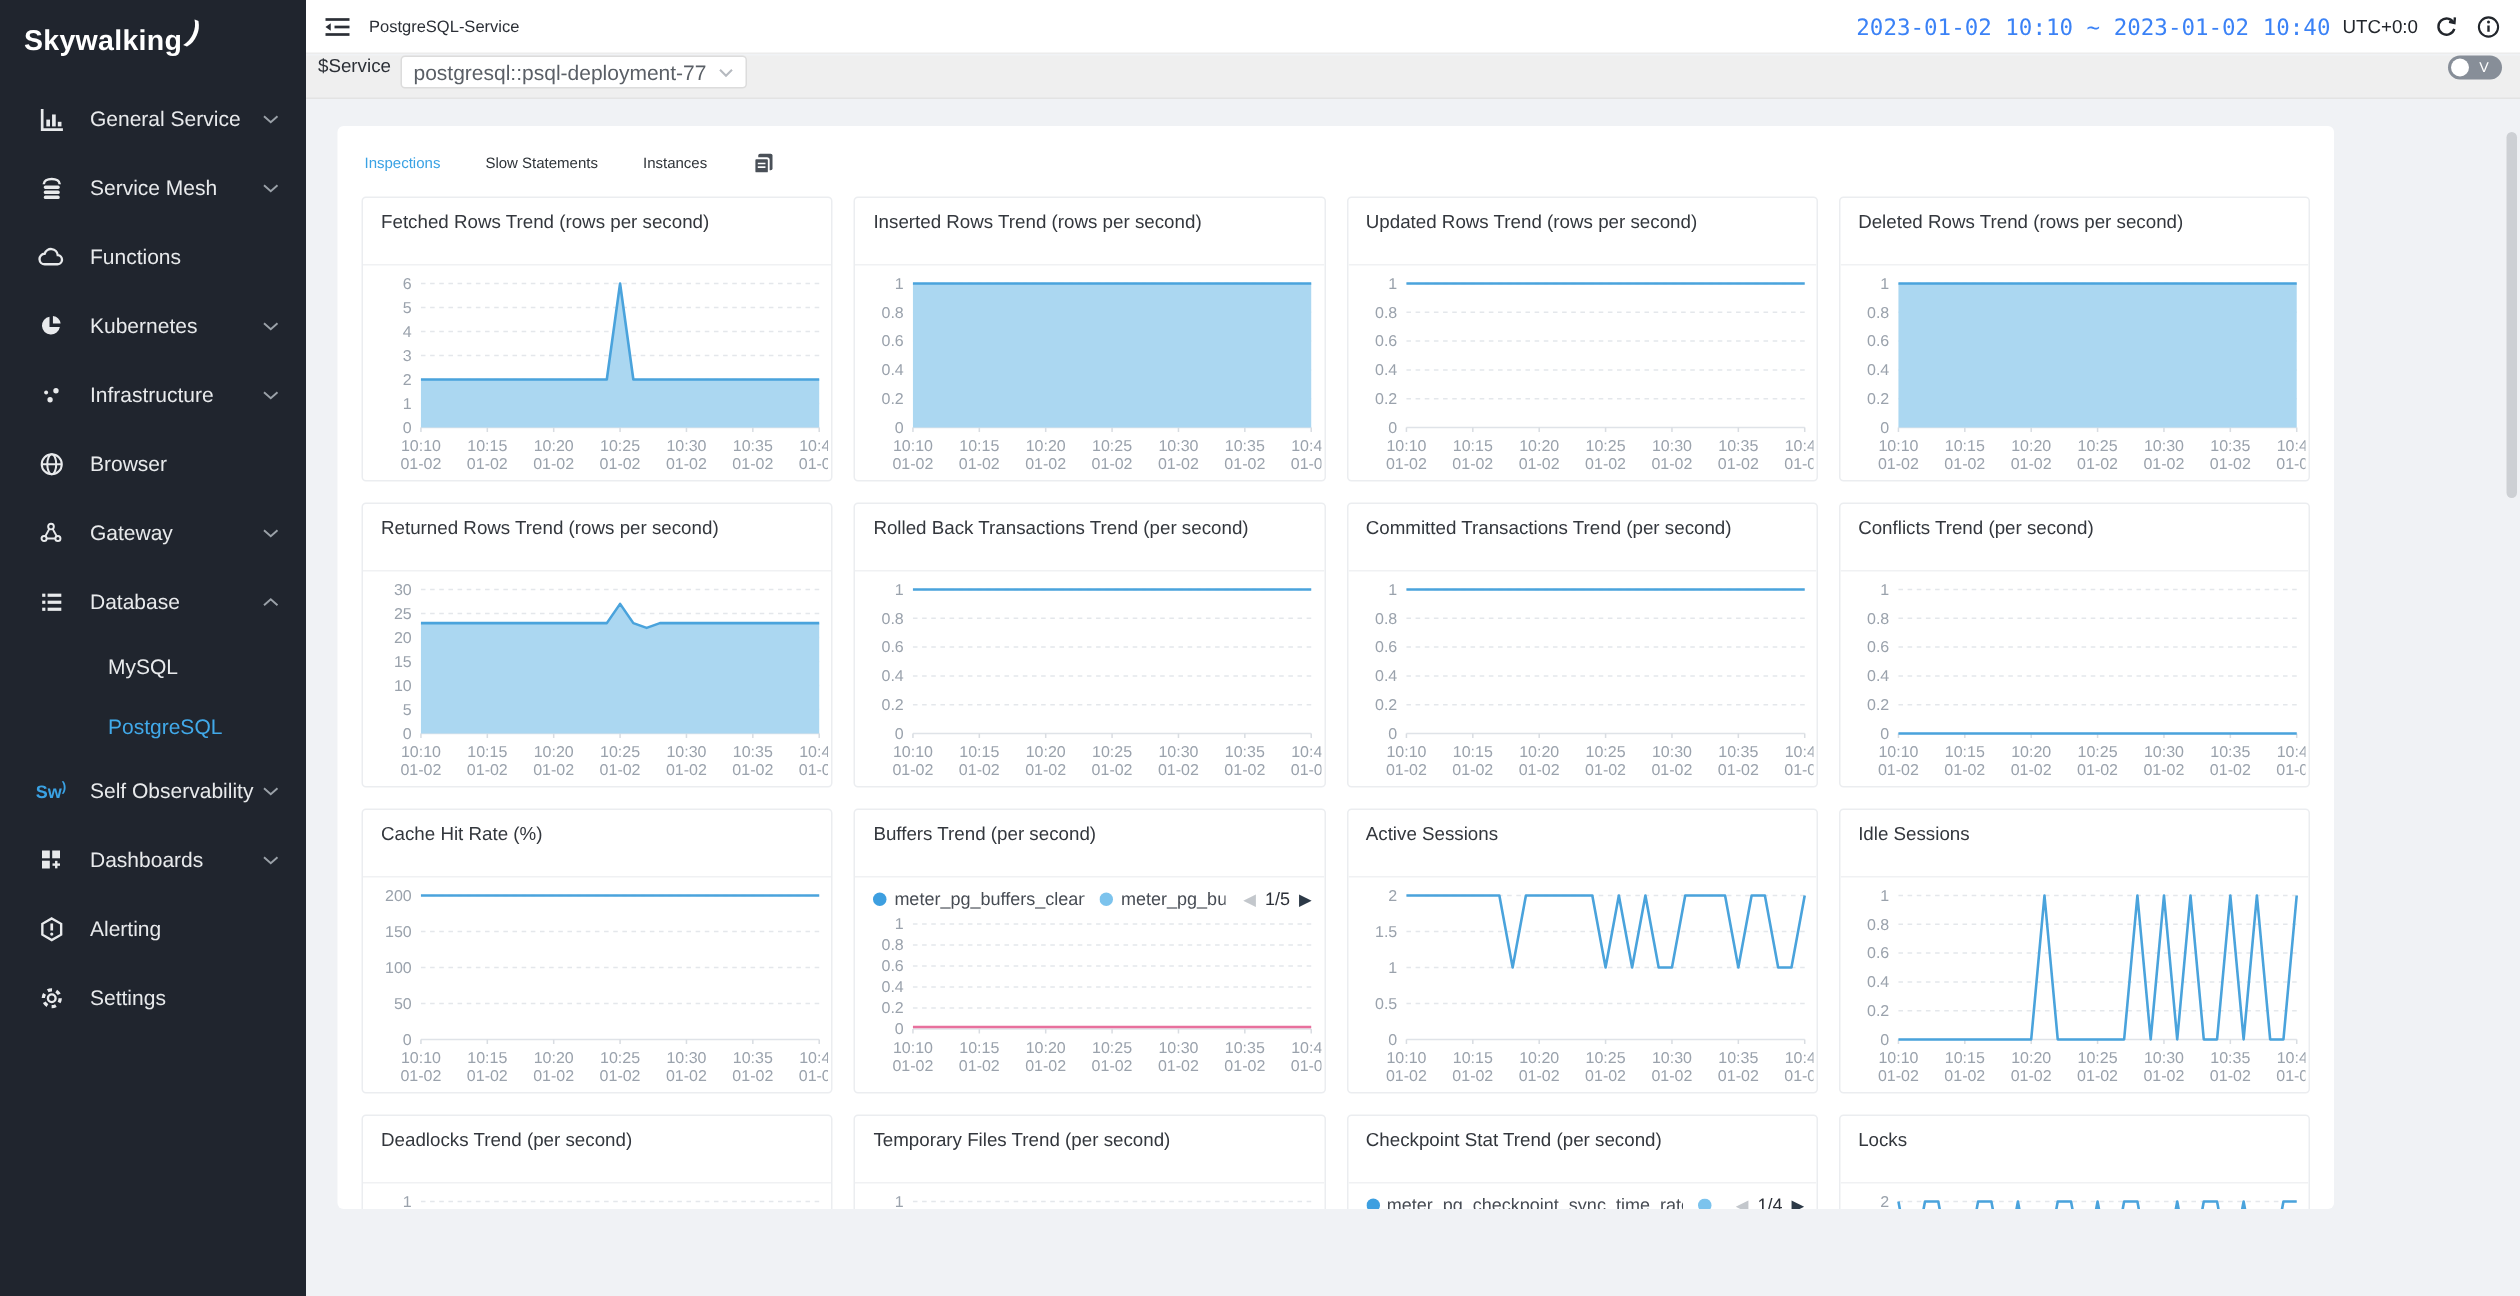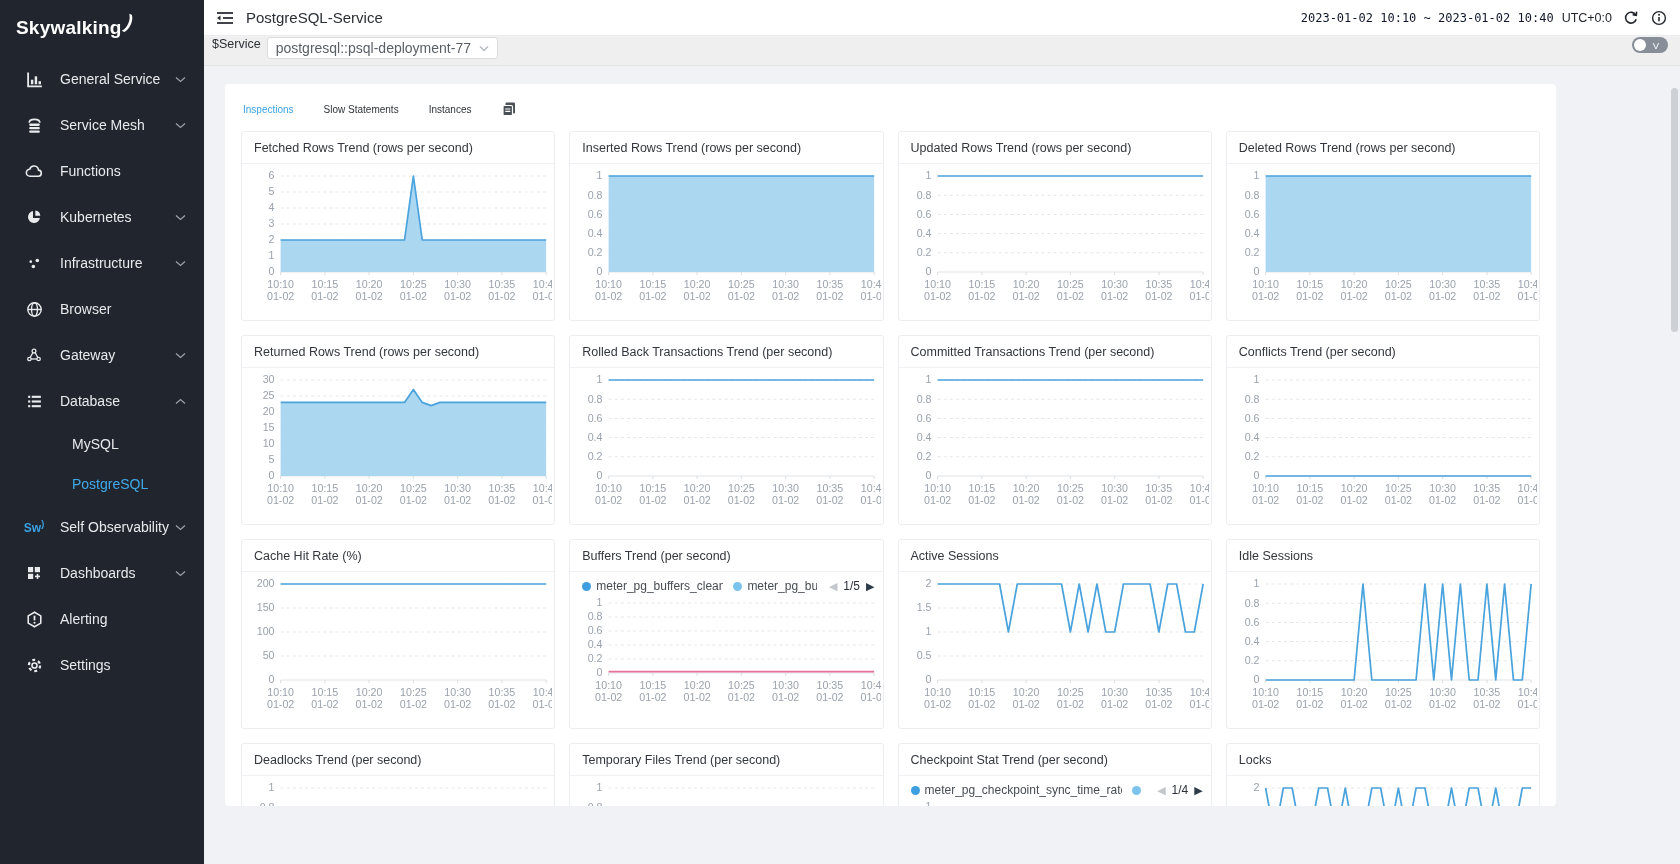--- a/index.html
+++ b/index.html
@@ -13,23 +13,23 @@
   .side-item .ic { width:20px; height:20px; margin-right:16px; display:flex; align-items:center; justify-content:center; flex:none; }
   .side-item .lbl { flex:1; white-space:nowrap; }
   .side-item .chev { width:11px; height:8px; display:flex; align-items:center; }
   .side-sub { display:flex; align-items:center; height:40px; padding-left:72px; color:#e8eaec; font-size:14px; cursor:pointer; }
   .side-sub.active { color:#41a9e9; }
   .sw-ic { font-size:12px; font-weight:bold; color:#3aa2e4; white-space:nowrap; }
 
   
   .topbar { position:absolute; left:204px; top:0; right:0; height:36px; background:#fff; display:flex; align-items:center; padding:0 12px; border-bottom:1px solid #ececec; z-index:10; }
   .topbar .fold { width:18px; height:16px; margin-right:12px; cursor:pointer; display:flex; align-items:center; }
-  .page-title { font-size:15px; color:#2b2f36; font-weight:500; }
+  .page-title { font-size:11px; color:#2b2f36; font-weight:500; }
   .topbar .spacer { flex:1; }
-  .time-range { font-family:"DejaVu Sans Mono",monospace; font-size:12px; color:#0f172a; cursor:pointer; }
+  .time-range { font-family:"DejaVu Sans Mono",monospace; font-size:15px; color:#3b82f6; cursor:pointer; }
   .tz { font-size:12.5px; color:#22262c; margin-left:8px; }
   .tb-icon { width:18px; height:18px; margin-left:10px; cursor:pointer; display:flex; align-items:center; justify-content:center; }
 
   .svcbar { position:absolute; left:204px; top:37px; right:0; height:29px; background:#efefef; border-bottom:1px solid #e3e3e3; display:flex; padding:0 12px 0 8px; z-index:9; }
   .svc-label { font-size:12.5px; color:#2b2f36; margin-right:6px; }
   .svc-select { height:22px; background:#fff; border:1px solid #dcdcdc; border-radius:3px; display:flex; align-items:center; padding:0 8px; font-size:14px; color:#5a5f66; cursor:pointer; }
   .svc-select .sel-chev { margin-left:8px; display:flex; align-items:center; }
   .svcbar .spacer { flex:1; }
   .toggle { width:36px; height:16px; border-radius:9px; background:#878e98; display:flex; align-items:center; padding:0 2px; cursor:pointer; }
   .toggle .knob { width:12px; height:12px; border-radius:50%; background:#fff; }
@@ -37,21 +37,21 @@
 
   
   .panel { position:absolute; left:225px; top:84px; width:1331px; height:722px; background:#fff; border-radius:4px; overflow:hidden; z-index:5; }
   .tabs { display:flex; align-items:center; gap:30px; padding:17px 18px 6px; }
   .tab { font-size:10px; color:#2f3439; cursor:pointer; }
   .tab.active { color:#3aa2e4; }
   .copy-btn { display:flex; align-items:center; cursor:pointer; }
 
   .grid { display:grid; grid-template-columns:repeat(4,1fr); gap:14px; padding:8px 16px 16px; }
   .card { height:190px; background:#fff; border:1px solid #ebedf0; border-radius:3px; overflow:hidden; }
-  .card-title { padding:9px 12px 8px; font-size:12.5px; color:#33373d; border-bottom:1px solid #f0f1f3; white-space:nowrap; overflow:hidden; }
+  .card-title { padding:9px 12px 21px; font-size:12.5px; color:#33373d; border-bottom:1px solid #f0f1f3; white-space:nowrap; overflow:hidden; }
   .chart-wrap { padding:2px 2px 0; }
   .chart-svg { width:100%; height:150px; display:block; }
   .chart-svg.short { height:124px; }
   .legend { display:flex; align-items:center; padding:5px 6px 0 10px; font-size:12px; color:#474c54; white-space:nowrap; overflow:hidden; }
   .legend .dot { width:9px; height:9px; border-radius:50%; flex:none; margin-right:5px; }
   .legend .litem { display:flex; align-items:center; margin-right:10px; cursor:pointer; overflow:hidden; }
   .legend .pager { display:flex; align-items:center; margin-left:2px; }
   .pager-left { color:#c3c7cc; font-size:11px; cursor:pointer; }
   .pager-text { margin:0 6px; font-size:12px; color:#2c3038; }
   .pager-right { color:#2c3947; font-size:11px; cursor:pointer; }

